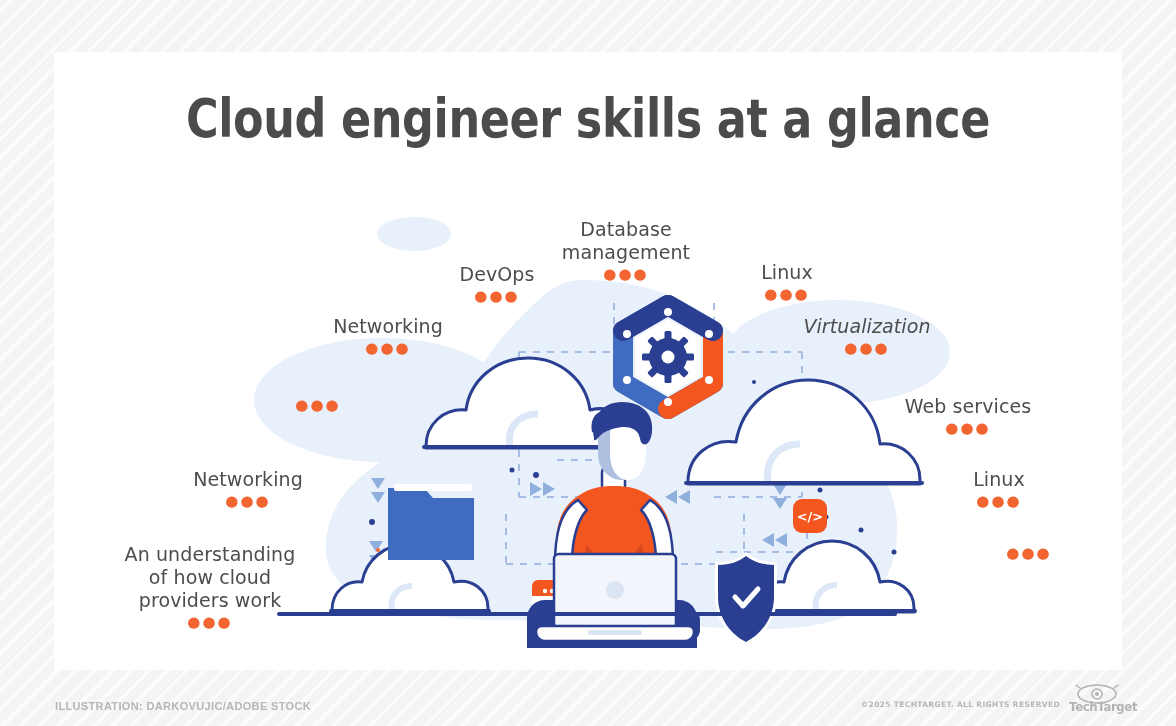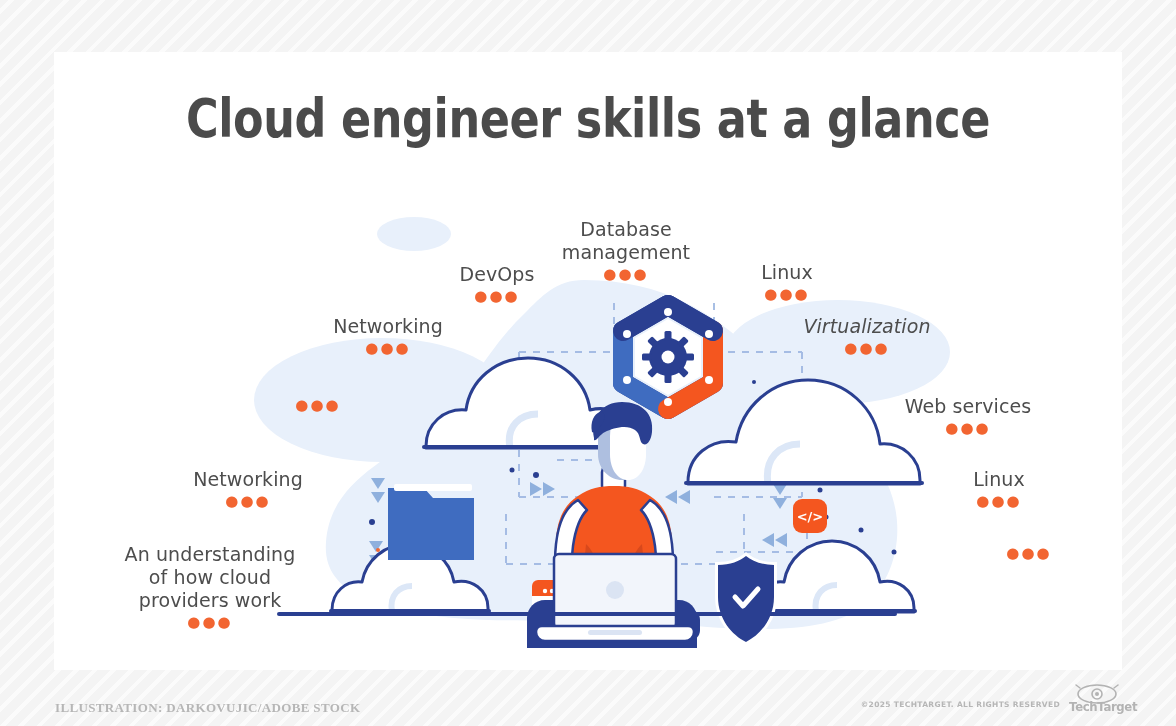--- a/index.html
+++ b/index.html
@@ -100,24 +100,24 @@
   .lab-programming   { left: 74px;  top: 393px; width: 240px; }
   .lab-linux         { left: 830px; top: 393px; width: 230px; }
   .lab-understanding { left: 36px;  top: 468px; width: 240px; }
   .lab-security      { left: 880px; top: 468px; width: 190px; }
 
   
   .footer-left {
     position: absolute;
     left: 55px;
     top: 700px;
-    font-size: 13px;
+    font-size: 11px;
     letter-spacing: 0.35px;
     color: #b6b6b6;
-    font-family: Liberation Serif, serif;
+    font-family: Liberation Sans, sans-serif;
     font-weight: bold;
     white-space: nowrap;
   }
   .footer-right {
     position: absolute;
     right: 116px;
     top: 700px;
     font-size: 7.5px;
     letter-spacing: 0.35px;
     color: #b6b6b6;

